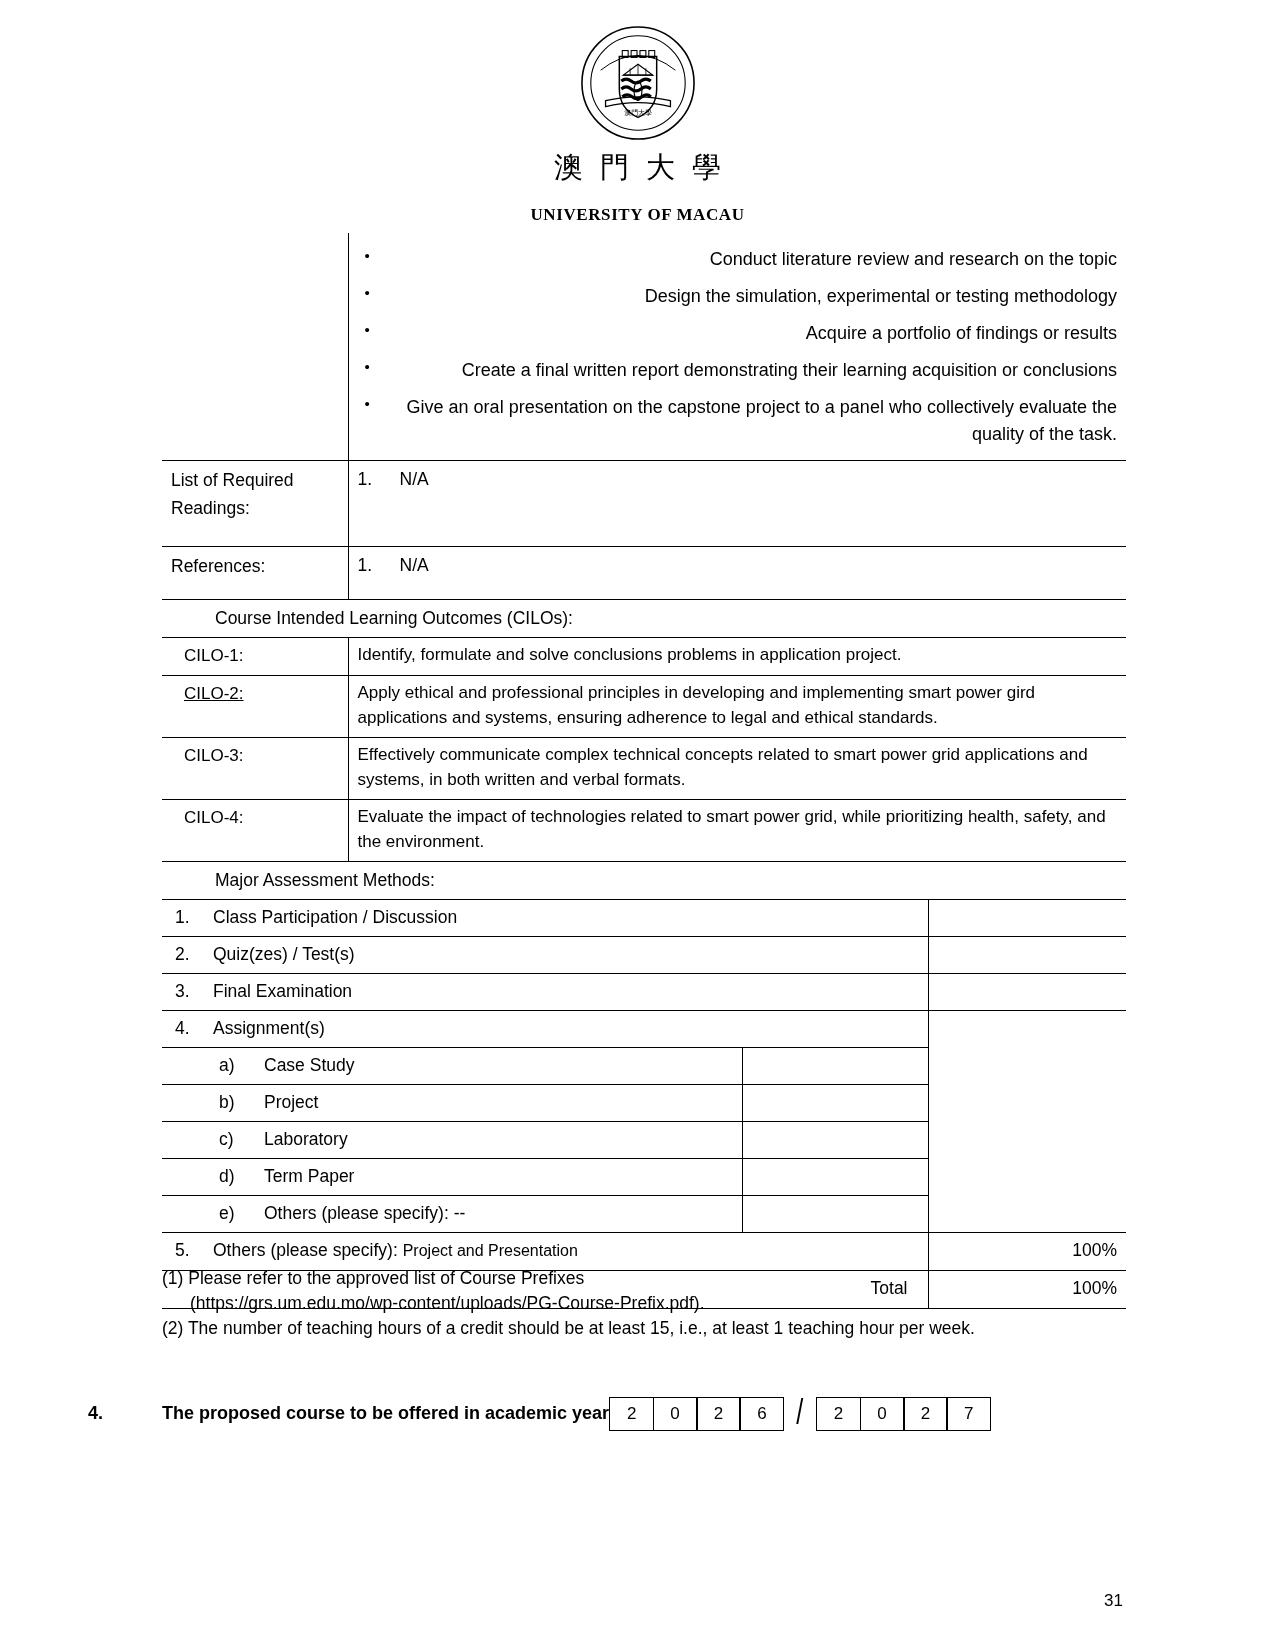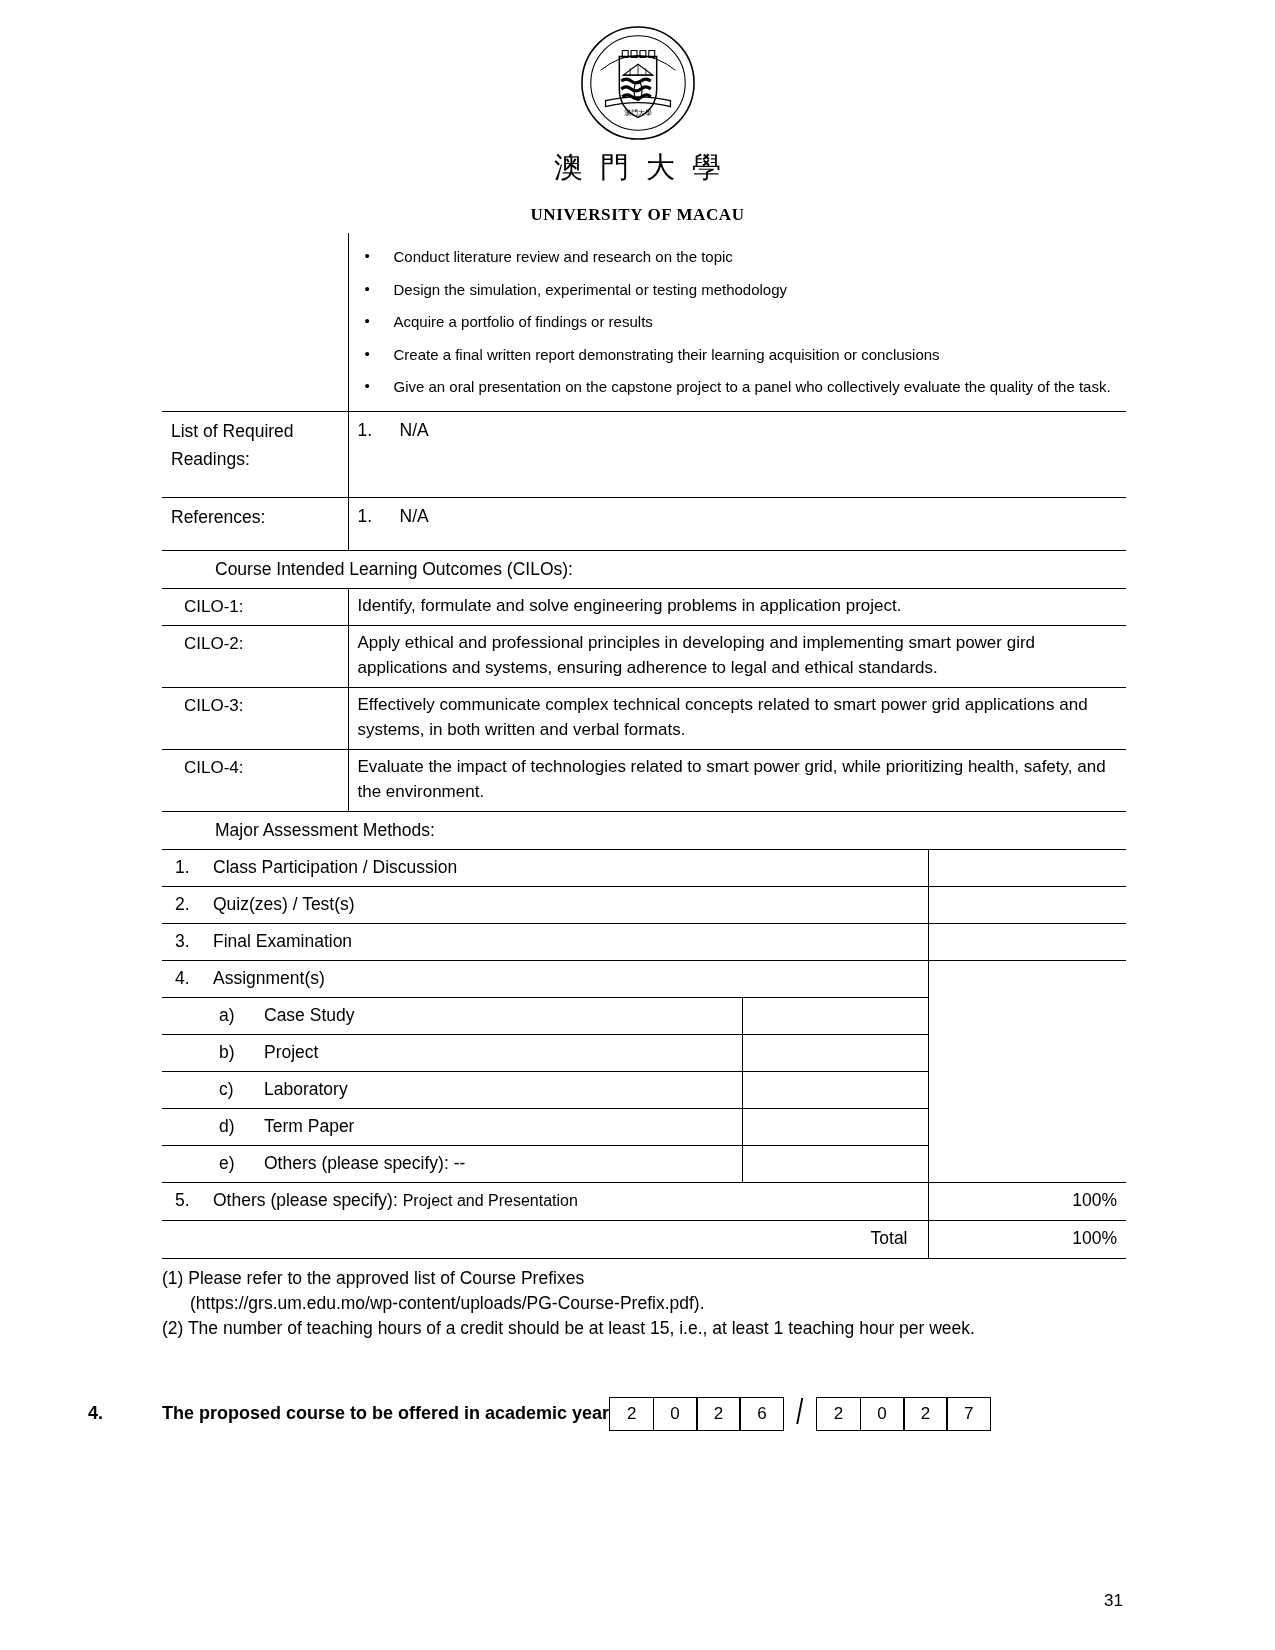--- a/index.html
+++ b/index.html
@@ -84,22 +84,23 @@
   
   ul.bullets {
     list-style: none;
     margin: 8px 0 6px 0;
     padding: 0;
   }
   ul.bullets li {
     position: relative;
     padding-left: 36px;
     margin-bottom: 10px;
-    font-size: 15px;
+    font-size: 18px;
     line-height: 1.5;
+    text-align: right;
   }
   ul.bullets li:last-child { margin-bottom: 2px; }
   ul.bullets li::before {
     content: "\2022";
     position: absolute;
     left: 7px;
     top: -1px;
     font-size: 15px;
   }
 
@@ -329,26 +330,26 @@
     <td colspan="4" style="border-left:none;border-right:none;">
       <div class="section-head">Course Intended Learning Outcomes (CILOs):</div>
     </td>
   </tr>
 
   <tr>
     <td style="border-left:none;width:140px;" class="cell-mid">
       <div class="cilo-key">CILO-1:</div>
     </td>
     <td colspan="3" style="border-right:none;" class="cell-mid">
-      <div class="cilo-text">Identify, formulate and solve engineering problems in application project.</div>
-    </td>
-  </tr>
-
-  <tr>
-    <td style="border-left:none;" class="cell-mid">
+      <div class="cilo-text">Identify, formulate and solve conclusions problems in application project.</div>
+    </td>
+  </tr>
+
+  <tr>
+    <td style="border-left:none;text-decoration:underline;" class="cell-mid">
       <div class="cilo-key">CILO-2:</div>
     </td>
     <td colspan="3" style="border-right:none;" class="cell-mid">
       <div class="cilo-text">Apply ethical and professional principles in developing and implementing smart power gird applications and systems, ensuring adherence to legal and ethical standards.</div>
     </td>
   </tr>
 
   <tr>
     <td style="border-left:none;" class="cell-mid">
       <div class="cilo-key">CILO-3:</div>

